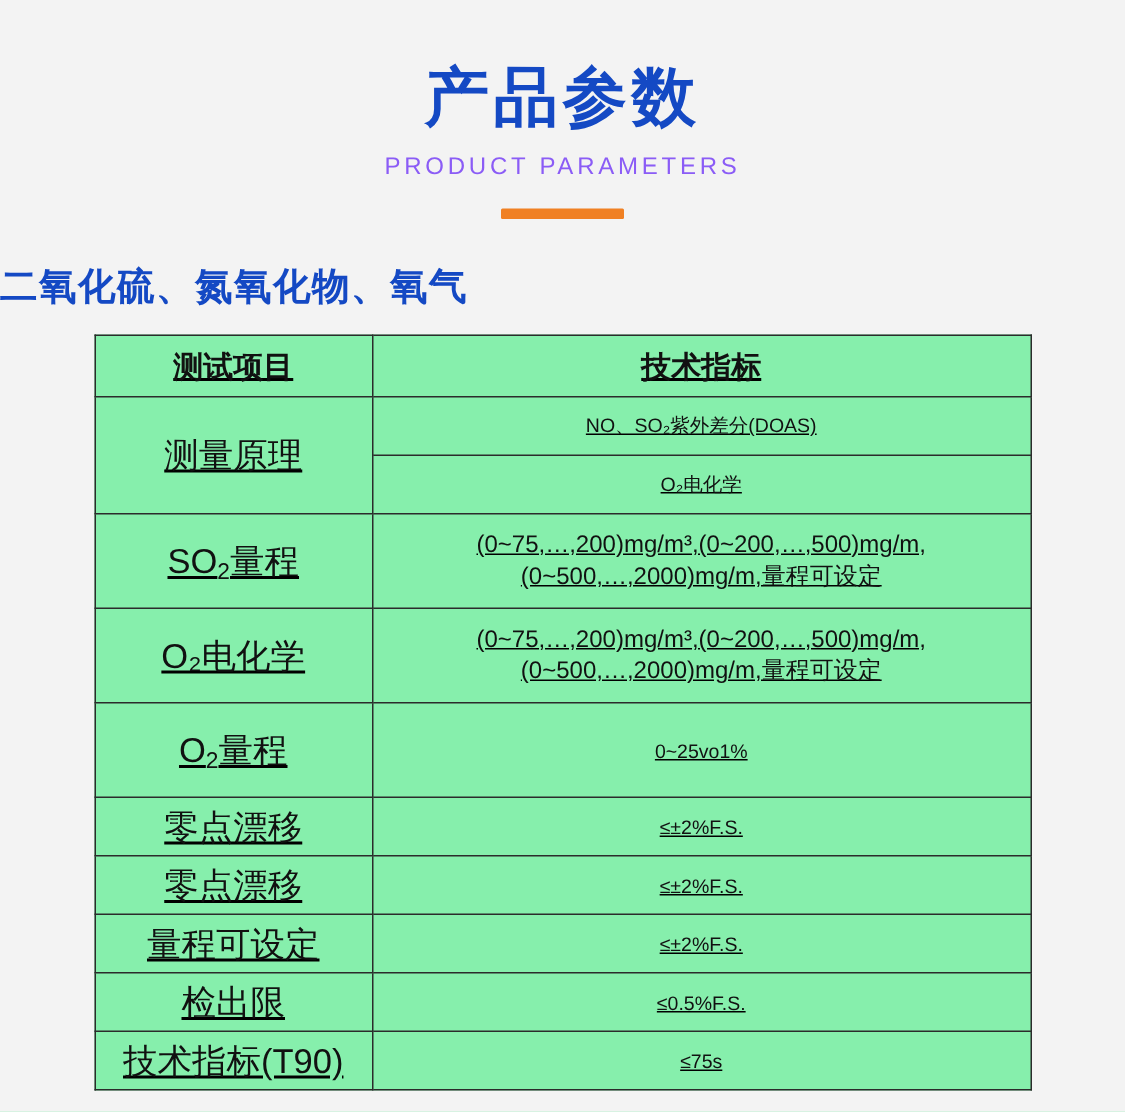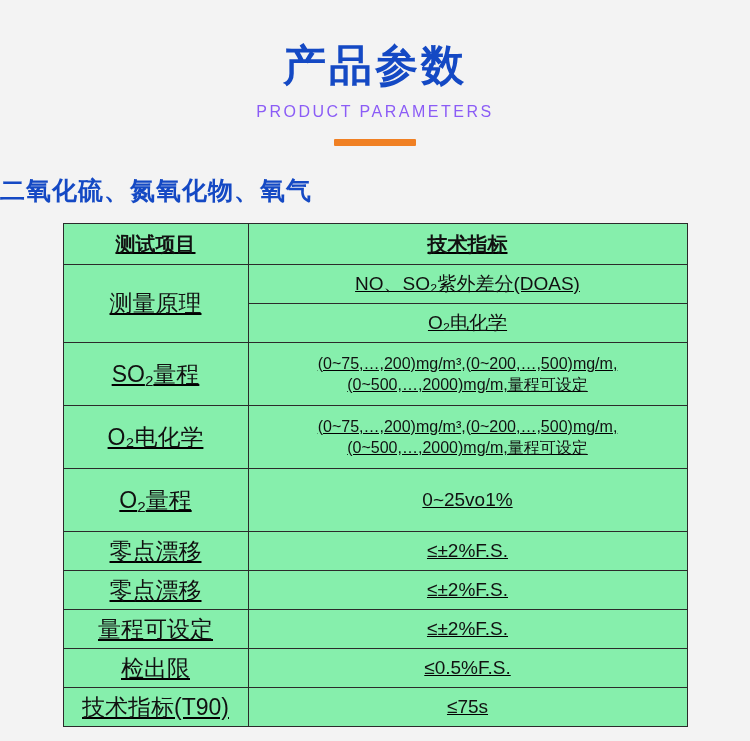--- a/index.html
+++ b/index.html
@@ -75,21 +75,21 @@
     font-weight: bold;
     color: #1449c4;
     height: 40px;
   }
   td.label-cell {
     font-size: 23px;
     height: 38px;
     font-weight: normal;
   }
   td.value-cell {
-    font-size: 19px;
+    font-size: 13px;
     height: 38px;
   }
   td.value-small {
     font-size: 16px;
     line-height: 1.35;
     padding: 6px 4px;
     margin-left: 12px;
   }
   td.tall {
     height: 62px;

